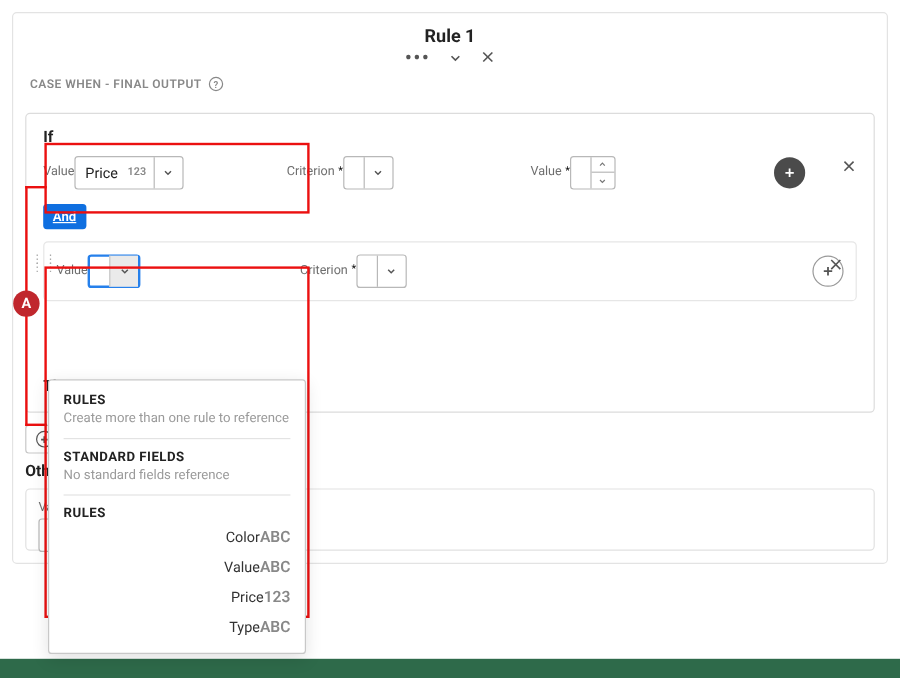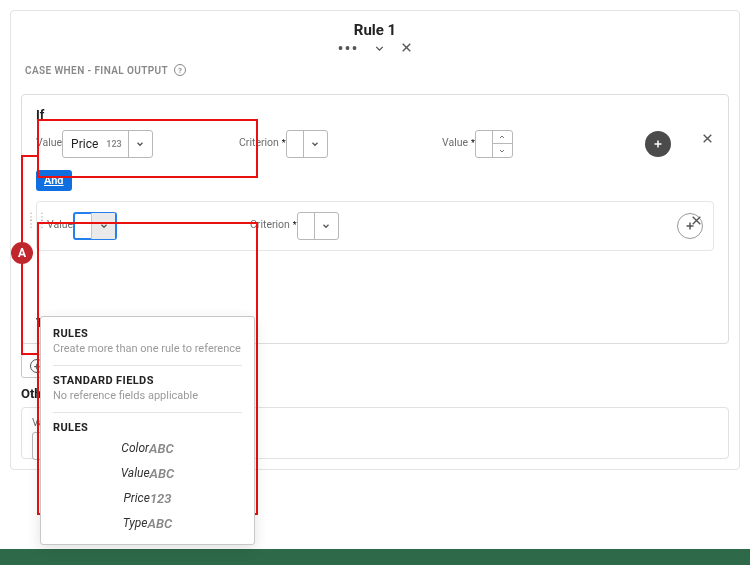--- a/index.html
+++ b/index.html
@@ -42,21 +42,21 @@
   .focus-field { border:2px solid #2680eb; }
   .focus-field .dd-btn { background:#eaeaea; border-left:1px solid #c6c6c6;}
   .add-another { margin:10px 0 8px 0; display:flex; align-items:center; gap:6px; border:1px solid #c8c8c8; border-radius:3px; padding:4px 8px; font-size:12px; width:fit-content; background:#fff;}
   .add-another .pc{width:14px;height:14px;border:1.5px solid #555;border-radius:50%;display:inline-flex;align-items:center;justify-content:center;font-size:11px;line-height:1;color:#555;font-weight:700;}
   .other-sec { margin-top:6px;}
 
   .dropdown { position:absolute; left:40px; top:276px; width:215px; background:#fff; border:1px solid #c8c8c8; border-radius:3px; box-shadow:0 4px 14px rgba(0,0,0,.12); z-index:50; padding:10px 12px 8px 12px;margin-top:40px;}
   .dd-head { font-size:11px; font-weight:700; letter-spacing:.4px; color:#222; margin-bottom:2px;}
   .dd-sub { font-size:11px; color:#9a9a9a; line-height:1.35; margin-bottom:8px;}
   .dd-sep { border-top:1px solid #e3e3e3; margin:6px 0 8px 0;}
-  .dd-item { display:flex; align-items:center; justify-content:center; font-size:12px; color:#333; padding:5px 0;font-style:italic;}
+  .dd-item { display:flex; align-items:center; justify-content:flex-end; font-size:12px; color:#333; padding:5px 0;}
   .dd-type { font-size:13px; color:#888; font-weight:600;}
 
   .hl { position:absolute; border:2px solid #eb1010; pointer-events:none; z-index:40;}
   .hl1 { left:37px; top:119px; width:221px; height:59px;}
   .hl2 { left:37px; top:222px; width:221px; height:293px;}
   .marker { position:absolute; left:11px; top:242px; width:22px; height:22px; border-radius:50%; background:#c0272d; color:#fff; font-weight:700; font-size:12px; display:flex; align-items:center; justify-content:center; z-index:60; }
   .connector { position:absolute; left:21px; top:155px; width:18px; height:200px; border-left:2px solid #eb1010; border-bottom:2px solid #eb1010; border-top:2px solid #eb1010; z-index:39; pointer-events:none;}
   .bottom-bar { position:absolute; left:0; right:0; bottom:0; height:16px; background:#2e6a4a; }
   .xicon svg{width:13px;height:13px;color:#555;}
   .chev svg{width:13px;height:13px;color:#555;}
@@ -233,21 +233,21 @@
       </div>
     </div>
   </div>
 </div>
 
 <div class="dropdown">
   <div class="dd-head">RULES</div>
   <div class="dd-sub">Create more than one rule to reference</div>
   <div class="dd-sep"></div>
   <div class="dd-head">STANDARD FIELDS</div>
-  <div class="dd-sub">No reference fields applicable</div>
+  <div class="dd-sub">No standard fields reference</div>
   <div class="dd-sep"></div>
   <div class="dd-head">RULES</div>
   <div class="dd-item">
       <span>Color</span>
       <span class="dd-type">ABC</span>
     </div>
   <div class="dd-item">
       <span>Value</span>
       <span class="dd-type">ABC</span>
     </div>

